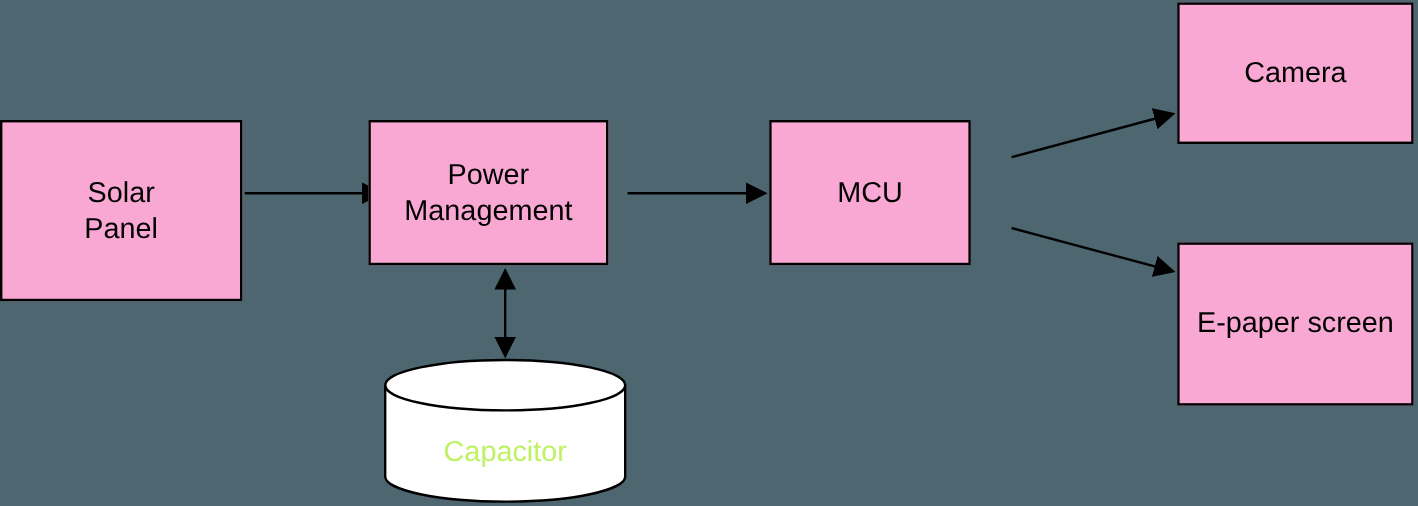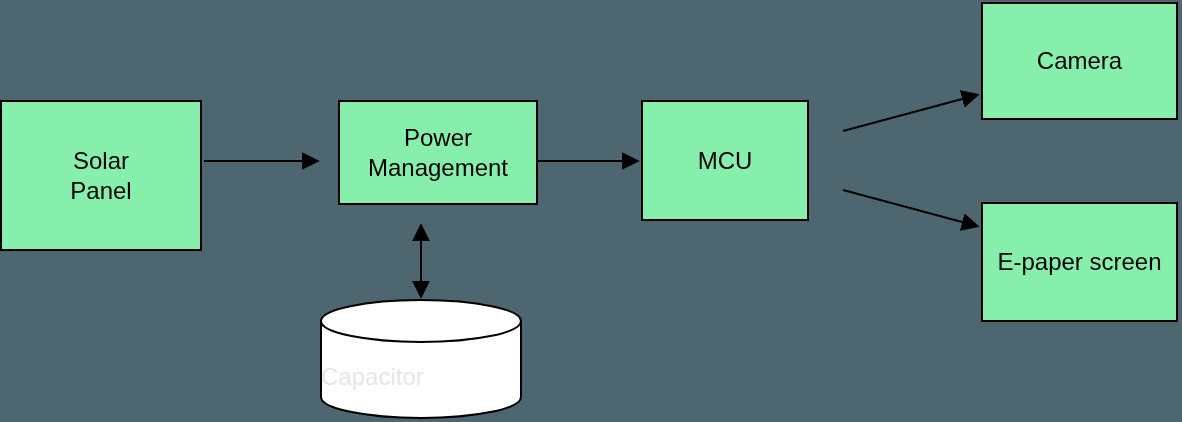--- a/index.html
+++ b/index.html
@@ -13,41 +13,41 @@
     position: relative;
     width: 1182px; height: 422px;
   }
   .connector-layer {
     position: absolute; left: 0; top: 0;
     width: 1182px; height: 422px;
   }
   .node {
     position: absolute;
     box-sizing: border-box;
-    background: #86efac;
+    background: #f9a8d4;
     border: 2px solid #000000;
     display: flex;
     align-items: center;
     justify-content: center;
     text-align: center;
     color: #000000;
     font-size: 24px;
     line-height: 30px;
   }
   .node .label { white-space: pre-line; }
   #node-solar-panel      { left: 0px;   top: 100px; width: 202px; height: 151px; }
-  #node-power-management { left: 338px; top: 100px; width: 200px; height: 105px; }
+  #node-power-management { left: 307px; top: 100px; width: 200px; height: 121px; }
   #node-mcu              { left: 641px; top: 100px; width: 168px; height: 121px; }
   #node-camera           { left: 981px; top: 2px;   width: 197px; height: 118px; }
-  #node-epaper           { left: 981px; top: 202px; width: 197px; height: 120px; }
+  #node-epaper           { left: 981px; top: 202px; width: 197px; height: 136px; }
   .capacitor-label {
     position: absolute;
     left: 321px; top: 362px; width: 200px;
-    text-align: left;
-    color: #e5e5e5;
+    text-align: center;
+    color: #bef264;
     font-size: 24px;
     line-height: 30px;
   }
 </style>
 </head>
 <body>
 
 <div class="diagram">
 
   <svg class="connector-layer" width="1182" height="422" viewBox="0 0 1182 422" xmlns="http://www.w3.org/2000/svg">

